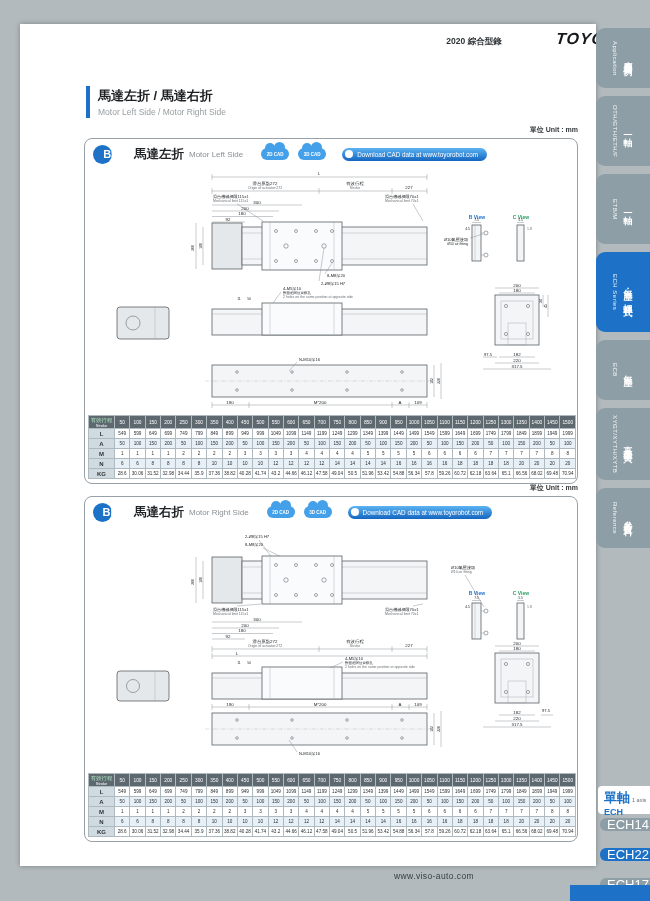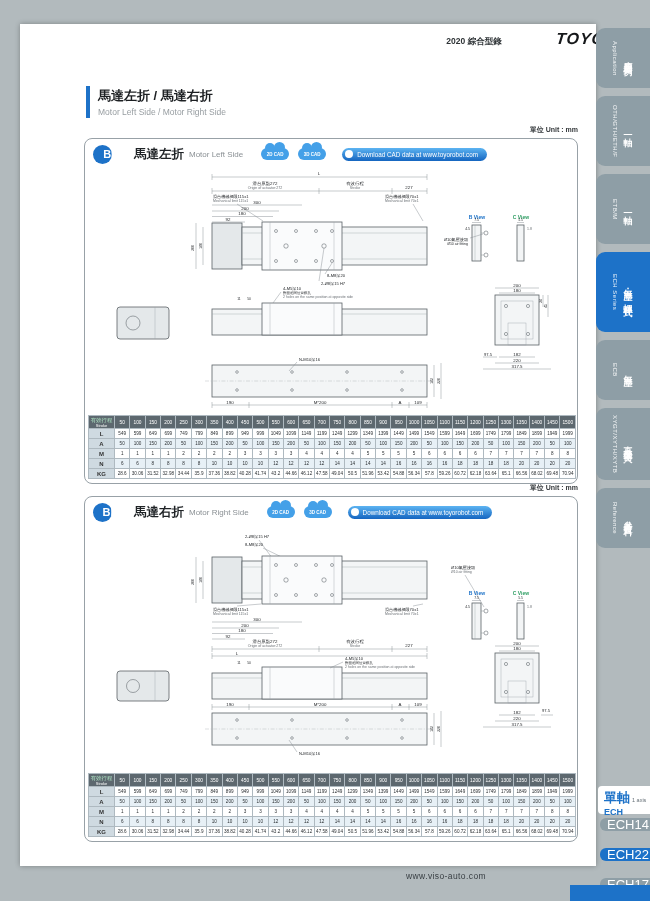--- a/index.html
+++ b/index.html
@@ -74,21 +74,21 @@
 
   
   .axis-box { position:absolute; left:598px; top:786px; width:52px; height:28px; background:#fff; border-radius:4px 0 0 4px; padding:2px 0 0 6px; }
   .axis-zh { font-size:13px; font-weight:bold; color:#1d72c8; }
   .axis-en { font-size:5.5px; color:#667077; margin-left:2px; }
   .axis-series { font-size:9px; font-weight:bold; color:#1d72c8; }
   .etab { position:absolute; left:600px; width:50px; height:13px; border-radius:6px 0 0 6px; background:#8e9ea6; color:#fff; font-size:13px; line-height:13px; padding-left:7px; cursor:pointer; }
   .e1{top:818px;} .e2{top:878px;} .e3{top:848px;}
   .etab.active { background:#1d72c8; }
 
-  .footer-url { position:absolute; left:406px; top:871px; font-size:8.5px; color:#3a4045; letter-spacing:0.4px; }
+  .footer-url { position:absolute; left:394px; top:871px; font-size:8.5px; color:#3a4045; letter-spacing:0.4px; }
   .corner-rect { position:absolute; left:570px; top:885px; width:80px; height:16px; background:#1d72c8; }
 </style>
 </head>
 <body>
 
 <div class="canvas">
   <div class="page">
 
     <div class="catalog-line">2020 綜合型錄</div>
     <div class="brand">TOYO</div>

